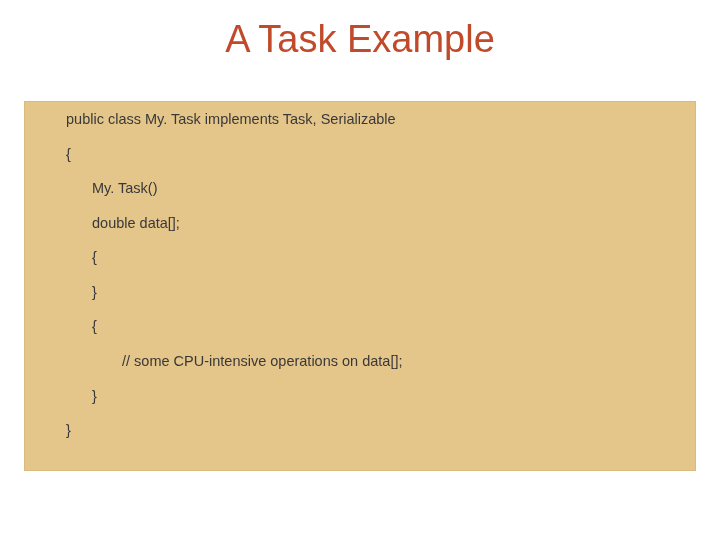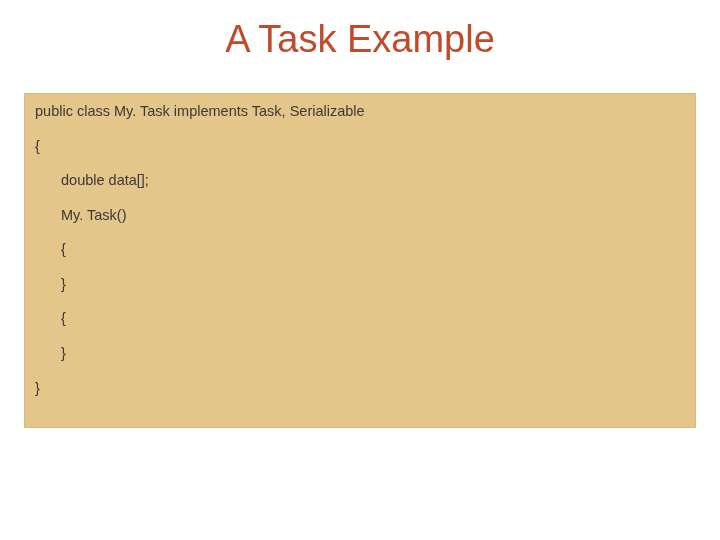--- a/index.html
+++ b/index.html
@@ -13,49 +13,51 @@
   .slide {
     width: 100%;
     height: 100%;
     padding-top: 18px;
   }
   .title {
     text-align: center;
     font-size: 38px;
     color: #c04a2a;
     font-weight: 400;
-    margin-bottom: 32px;
+    margin-bottom: 40px;
     font-family: Tahoma, sans-serif;
   }
   .code-block {
     background: #e4c58a;
     margin: 0 24px;
     padding: 8px 10px 14px 10px;
     border: 1px solid #d9bb7f;
   }
   .code-line {
     font-size: 14.5px;
     color: #3a3939;
     line-height: 1.35;
     margin-bottom: 15px;
     font-family: Tahoma, Verdana, sans-serif;
+    margin-left: 31px;
   }
   .ind1 { padding-left: 26px; }
   .ind2 { padding-left: 40px; }
   .ind3 { padding-left: 56px; }
 </style>
 </head>
 <body>
 
 <div class="slide">
   <h1 class="title">A Task Example</h1>
   <div class="code-block">
     <div class="code-line">public class My. Task implements Task, Serializable</div>
     <div class="code-line">{</div>
+    <div class="code-line ind1">My. Task()</div>
     <div class="code-line ind1">double data[];</div>
-    <div class="code-line ind1">My. Task()</div>
     <div class="code-line ind1">{</div>
     <div class="code-line ind1">}</div>
     <div class="code-line ind1">{</div>
+    <div class="code-line ind3">// some CPU-intensive operations on data[];</div>
     <div class="code-line ind1">}</div>
     <div class="code-line">}</div>
   </div>
 </div>
 
 </body></html>

